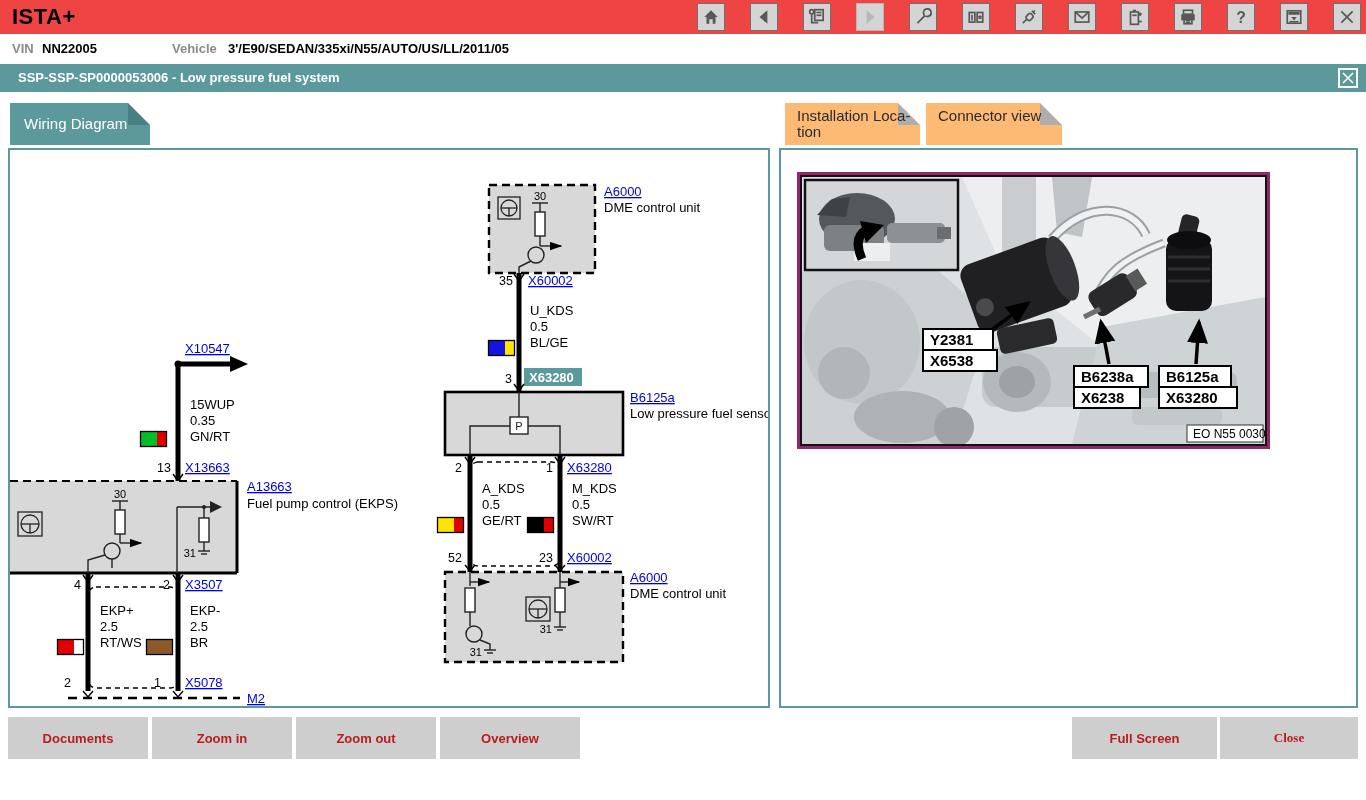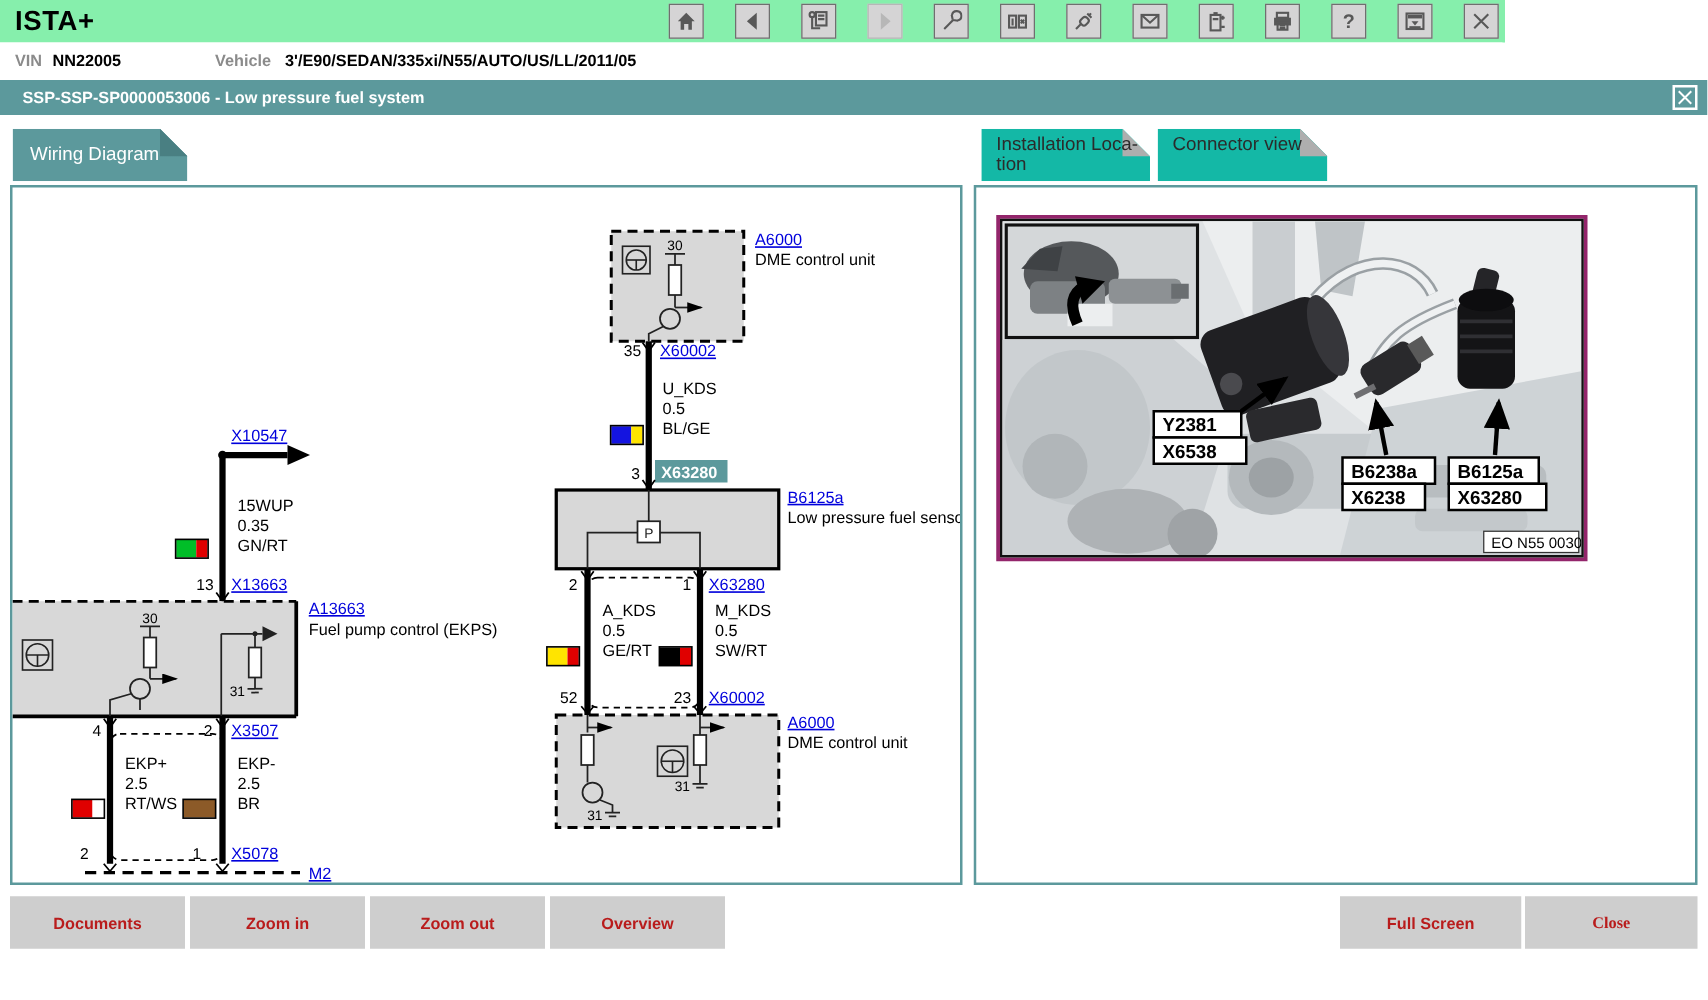--- a/index.html
+++ b/index.html
@@ -1,21 +1,21 @@
 <!DOCTYPE html>
 <html><head>
 <meta charset="utf-8">
 <style>
   * { margin:0; padding:0; box-sizing:border-box; }
   html,body { width:1366px; height:800px; background:#fff; overflow:hidden;
     font-family:"Liberation Sans", sans-serif; }
   #app { position:relative; width:1366px; height:800px; }
 
   
-  .titlebar { position:absolute; left:0; top:0; width:1204px; height:34px; background:#86efac; }
+  .titlebar { position:absolute; left:0; top:0; width:1366px; height:34px; background:#ef4444; }
   .app-title { position:absolute; left:12px; top:4px; font-size:22px; font-weight:bold; color:#000; letter-spacing:.5px; }
   .tb-icons { position:absolute; right:5px; top:3px; width:664px; height:28px; display:flex; justify-content:space-between; }
   .tb-btn { width:28px; height:28px; border:1px solid #6f6f6f; background:#d5d4d5; display:flex; align-items:center; justify-content:center; cursor:pointer; }
   .tb-btn.disabled { border-color:#b7b7b7; }
   .tb-btn svg { display:block; }
   .ic { stroke:#585858; fill:none; stroke-width:1.5; }
   .icf { fill:#585858; stroke:none; } .disabled .icf { fill:#b7b7b7; }
 
   
   .vin-bar { position:absolute; left:0; top:34px; width:1202px; height:28px; background:#fff; font-size:13px; }
@@ -27,21 +27,21 @@
   .doc-header { position:absolute; left:0; top:64px; width:1366px; height:28px; background:#5c999c; }
   .doc-header .title { position:absolute; left:18px; top:6px; color:#fff; font-weight:bold; font-size:13px; }
   .doc-close { position:absolute; right:8px; top:4px; width:20px; height:20px; border:2px solid #fff; color:#fff; display:flex; align-items:center; justify-content:center; cursor:pointer; }
   .doc-close svg { display:block; }
 
   
   .tab { position:absolute; top:103px; height:42px; clip-path:polygon(0 0, calc(100% - 22px) 0, 100% 22px, 100% 100%, 0 100%); font-size:15px; cursor:pointer;padding-left:40px; }
   .tab .fold { position:absolute; top:0; right:0; width:22px; height:22px; }
   .tab-active { background:#5c999c; color:#fff; }
   .tab-active .fold { background:linear-gradient(to top right, #497f82 49.5%, transparent 50.5%); }
-  .tab-gray { background:#14b8a6; color:#2b2b2b; }
+  .tab-gray { background:#fdba74; color:#2b2b2b; }
   .tab-gray .fold { background:linear-gradient(to top right, #aeaeae 49.5%, transparent 50.5%); }
   .tab-label-center { position:absolute; left:14px; top:12px; }
   .tab-label-top { position:absolute; left:12px; top:5px; line-height:16px; }
 
   
   .panel { position:absolute; top:148px; height:560px; border:2px solid #5c999c; background:#fff; }
   .panel-left { left:8px; width:762px; }
   .panel-right { left:779px; width:579px; }
 
   

